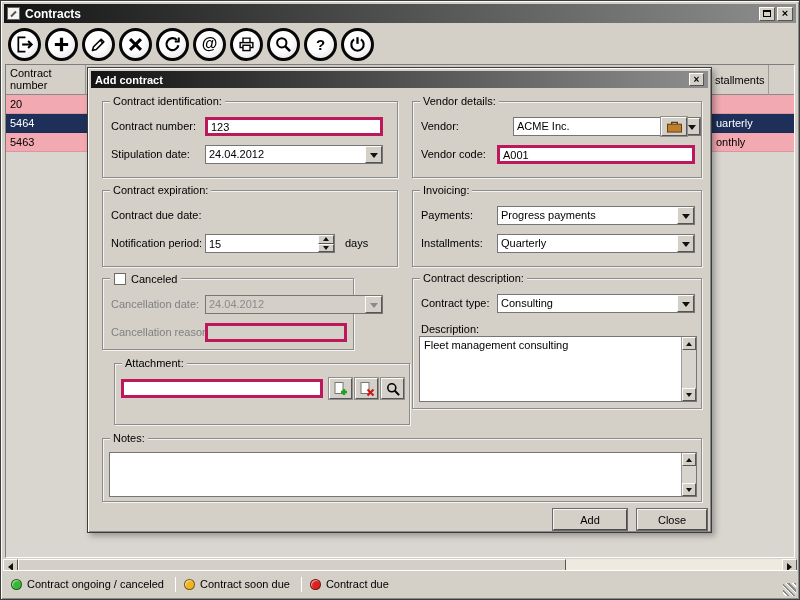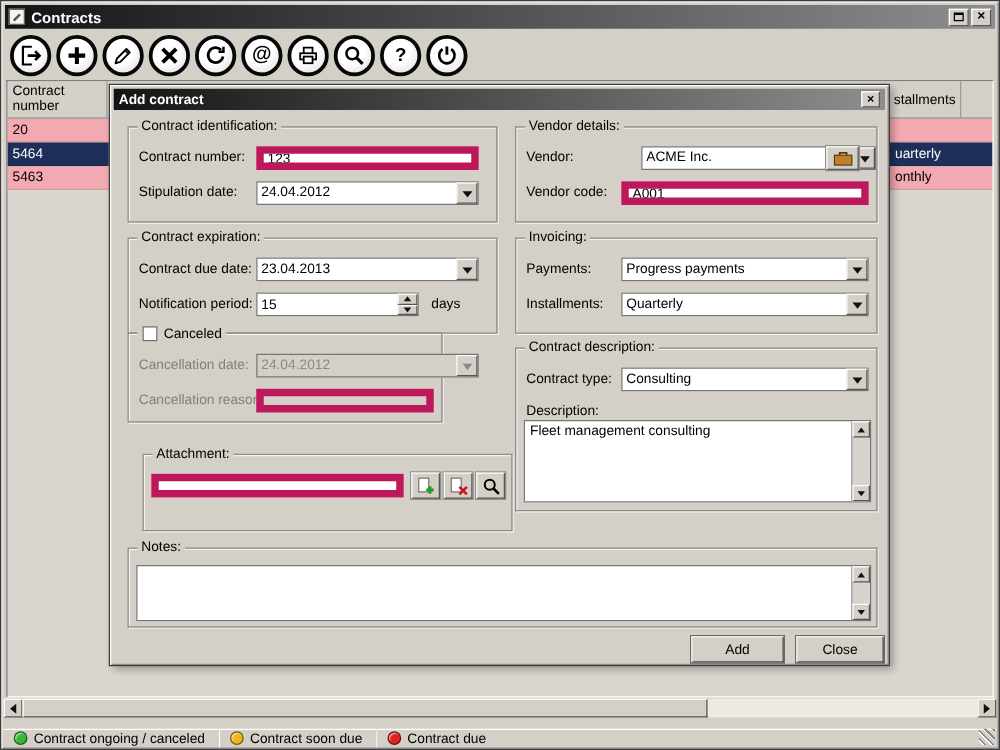--- a/index.html
+++ b/index.html
@@ -39,21 +39,21 @@
   .dtitle{position:absolute;left:3px;top:3px;right:3px;height:17px;background:linear-gradient(90deg,#141414,#8e8e8e);
     display:flex;align-items:center;padding:0 4px;color:#fff;font-weight:bold}
   .dclose{margin-left:auto;width:15px;height:13px;background:#d4d0c8;border:1px solid;border-color:#fff #555 #555 #fff;
     color:#000;display:flex;align-items:center;justify-content:center;font-size:10px;font-weight:bold;line-height:1}
   .grp{position:absolute;border:1px solid #8c8c8c;box-shadow:inset 1px 1px 0 rgba(255,255,255,.75),1px 1px 0 rgba(255,255,255,.75)}
   .leg{position:absolute;top:-7px;left:7px;background:#d4d0c8;padding:0 3px;line-height:13px}
   .cap{position:absolute;top:-8px;left:7px;background:#d4d0c8;padding:0 4px;display:flex;align-items:center;height:15px}
   .cbox{width:12px;height:12px;background:#fff;border:1px solid #6b6b6b;margin-right:5px}
   .lbl{position:absolute;line-height:19px;white-space:nowrap}
   .gray{color:#808080}
-  .tb{position:absolute;height:19px;background:#fff;border:6px solid #be185d;font:11px "Liberation Sans",sans-serif;
+  .tb{position:absolute;height:19px;background:#fff;border:3px solid #be185d;font:11px "Liberation Sans",sans-serif;
     padding:0 3px;outline:none}
   .tb.dis{background:#d4d0c8;color:#8a8a8a}
   .combo{position:absolute;height:19px;background:#fff;border:1px solid #767676}
   .ctxt{position:absolute;left:3px;right:18px;top:0;height:17px;line-height:17px;white-space:nowrap;overflow:hidden}
   .combo.dis{background:#d4d0c8}
   .combo.dis .ctxt{color:#8a8a8a}
   .ddbtn{position:absolute;right:0;top:0;width:17px;height:17px;background:#d4d0c8;border:1px solid;
     border-color:#fbfbf8 #565656 #565656 #fbfbf8;display:flex;align-items:flex-start;justify-content:center}
   .dda{width:0;height:0;border:4px solid transparent;border-top:5px solid #111;margin-top:6px}
   .combo.dis .dda{border-top-color:#8a8a8a}
@@ -79,21 +79,21 @@
   
   .hscroll{position:absolute;left:2px;right:2px;bottom:25px;height:15px;background:#edebe0}
   .harr{position:absolute;top:0;width:15px;height:15px;background:#d4d0c8;border:1px solid;
     border-color:#fbfbf8 #565656 #565656 #fbfbf8;display:flex;align-items:center;justify-content:center;padding:0}
   .harr.l{left:0}.harr.r{right:0}
   .tl{width:0;height:0;border:4px solid transparent;border-right:5px solid #111;margin-left:-4px}
   .tr{width:0;height:0;border:4px solid transparent;border-left:5px solid #111;margin-right:-4px}
   .hthumb{position:absolute;left:15px;top:0;width:548px;height:15px;background:#d4d0c8;border:1px solid;
     border-color:#fbfbf8 #565656 #565656 #fbfbf8}
   
-  .statusbar{position:absolute;left:2px;right:2px;bottom:2px;height:14px;background:#d4d0c8;border-top:1px solid #fff;
+  .statusbar{position:absolute;left:2px;right:2px;bottom:2px;height:27px;background:#d4d0c8;border-top:1px solid #fff;
     display:flex;align-items:center}
   .sitem{display:flex;align-items:center;margin-left:8px}
   .sdot{width:11px;height:11px;border-radius:50%;margin-right:5px;border:1px solid rgba(0,0,0,.5);
     box-shadow:inset 1px 1px 1px rgba(255,255,255,.55)}
   .sdot.g{background:#35b835}.sdot.y{background:#f0b41e}.sdot.r{background:#dd2020}
   .ssep{width:1px;height:15px;background:#9a9a9a;border-right:1px solid #fff;margin-left:11px}
   .grip{position:absolute;right:3px;bottom:3px;width:13px;height:13px;
     background:repeating-linear-gradient(45deg,transparent 0 2px,#fff 2px 3px,#8a8a8a 3px 4.5px)}
 </style>
 </head>
@@ -207,42 +207,36 @@
         <span class="ctxt">24.04.2012</span>
         <span class="ddbtn">
             <span class="dda"></span>
           </span>
       </div>
     </div>
 
     <div class="grp" style="left:14px;top:122px;width:296px;height:77px">
       <span class="leg">Contract expiration:</span>
       <span class="lbl" style="left:8px;top:15px">Contract due date:</span>
-      <div class="combo" style="left:102px;top:15px;width:178px">
-        <span class="ctxt">23.04.2013</span>
-        <span class="ddbtn">
-            <span class="dda"></span>
-          </span>
-      </div>
       <span class="lbl" style="left:8px;top:43px">Notification period:</span>
       <div class="spinner" style="left:102px;top:43px;width:130px">
         <input class="tbfull" value="15" style="">
         <span class="spbtns">
           <span class="spb">
               <span class="tu"></span>
             </span>
           <span class="spb">
               <span class="td"></span>
             </span>
         </span>
       </div>
       <span class="lbl" style="left:242px;top:43px">days</span>
     </div>
 
-    <div class="grp" style="left:14px;top:198px;width:252px;height:72px">
+    <div class="grp" style="left:14px;top:210px;width:252px;height:72px">
       <span class="cap">
         <span class="cbox"></span>
         <span>Canceled</span>
       </span>
       <span class="lbl gray" style="left:8px;top:16px">Cancellation date:</span>
       <div class="combo dis" style="left:102px;top:16px;width:178px">
         <span class="ctxt">24.04.2012</span>
         <span class="ddbtn">
             <span class="dda"></span>
           </span>

